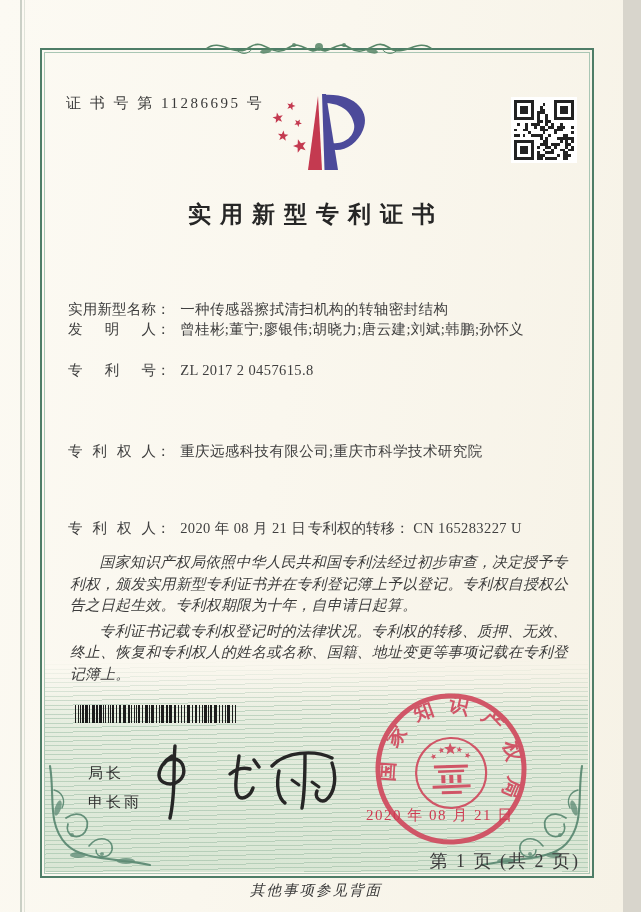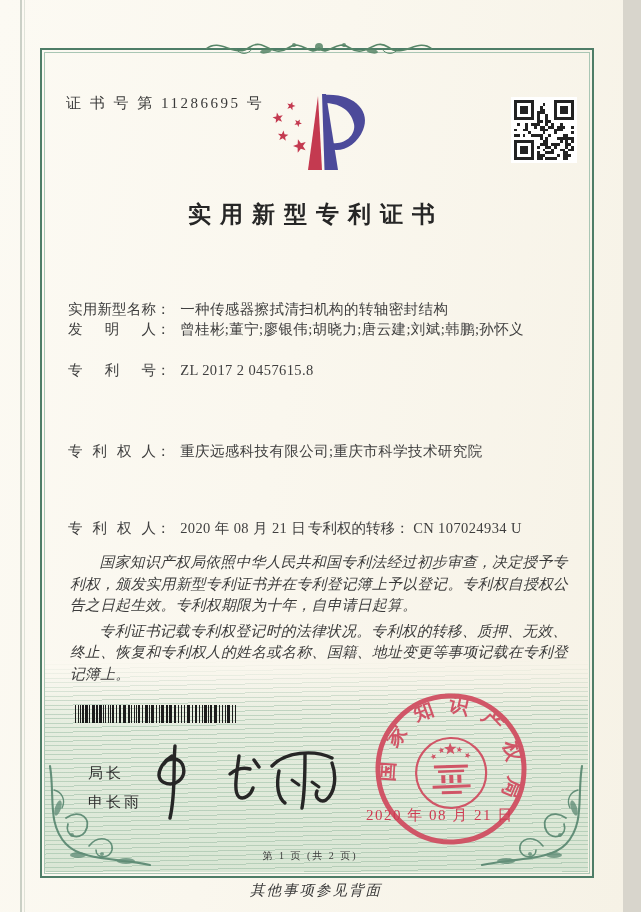--- a/index.html
+++ b/index.html
@@ -48,21 +48,21 @@
 
   .barcode{position:absolute;left:75px;top:705px;width:168px;height:18px;z-index:5;}
 
   .signer{position:absolute;left:88px;top:764px;z-index:5;font-size:15px;letter-spacing:3px;color:#2f2f2f;}
   .signer div{margin-bottom:10px;}
   .signature{position:absolute;left:142px;top:738px;z-index:6;}
 
   .seal{position:absolute;left:372px;top:690px;width:158px;height:158px;z-index:6;opacity:.92;transform:rotate(-2deg);}
   .seal-date{position:absolute;left:366px;top:806px;z-index:7;color:#cf3b52;font-size:15px;letter-spacing:1.5px;white-space:nowrap;}
 
-  .page-info{position:absolute;left:40px;top:849px;width:540px;text-align:center;font-size:10px;letter-spacing:2px;z-index:5;color:#3c3c3c;}
+  .page-info{position:absolute;left:40px;top:849px;width:540px;text-align:right;font-size:18px;letter-spacing:2px;z-index:5;color:#3c3c3c;}
   .back-note{position:absolute;left:40px;top:881px;width:552px;text-align:center;font-size:14.5px;font-style:italic;letter-spacing:2px;z-index:5;color:#3a3a3a;}
 </style>
 </head>
 <body>
 
 <div class="page">
 
   <div class="scan-edge"></div>
   <div class="scan-edge2"></div>
 
@@ -274,21 +274,21 @@
   </div>
   <div class="row" style="top:441px;">
     <span class="flabel">专利权人</span><span class="fcolon">：</span>
     <span class="fvalue">重庆远感科技有限公司;重庆市科学技术研究院</span>
   </div>
   <div class="row row7" style="top:518px;">
     <span class="flabel">专利权人</span><span class="fcolon">：</span>
     <span class="fvalue">2020 年 08 月 21 日</span>
     <span class="pair2">
       <span>专利权的转移</span><span>：</span>
-      <span style="letter-spacing:.4px;">CN 107024934 U</span>
+      <span style="letter-spacing:.4px;">CN 165283227 U</span>
     </span>
   </div>
 
   <div class="paras">
     <p>国家知识产权局依照中华人民共和国专利法经过初步审查，决定授予专利权，颁发实用新型专利证书并在专利登记簿上予以登记。专利权自授权公告之日起生效。专利权期限为十年，自申请日起算。</p>
     <p>专利证书记载专利权登记时的法律状况。专利权的转移、质押、无效、终止、恢复和专利权人的姓名或名称、国籍、地址变更等事项记载在专利登记簿上。</p>
   </div>
 
   <svg class="barcode" viewBox="0 0 168 18" preserveAspectRatio="none">
     <g id="barcode-bars" fill="#1c1c1c">

